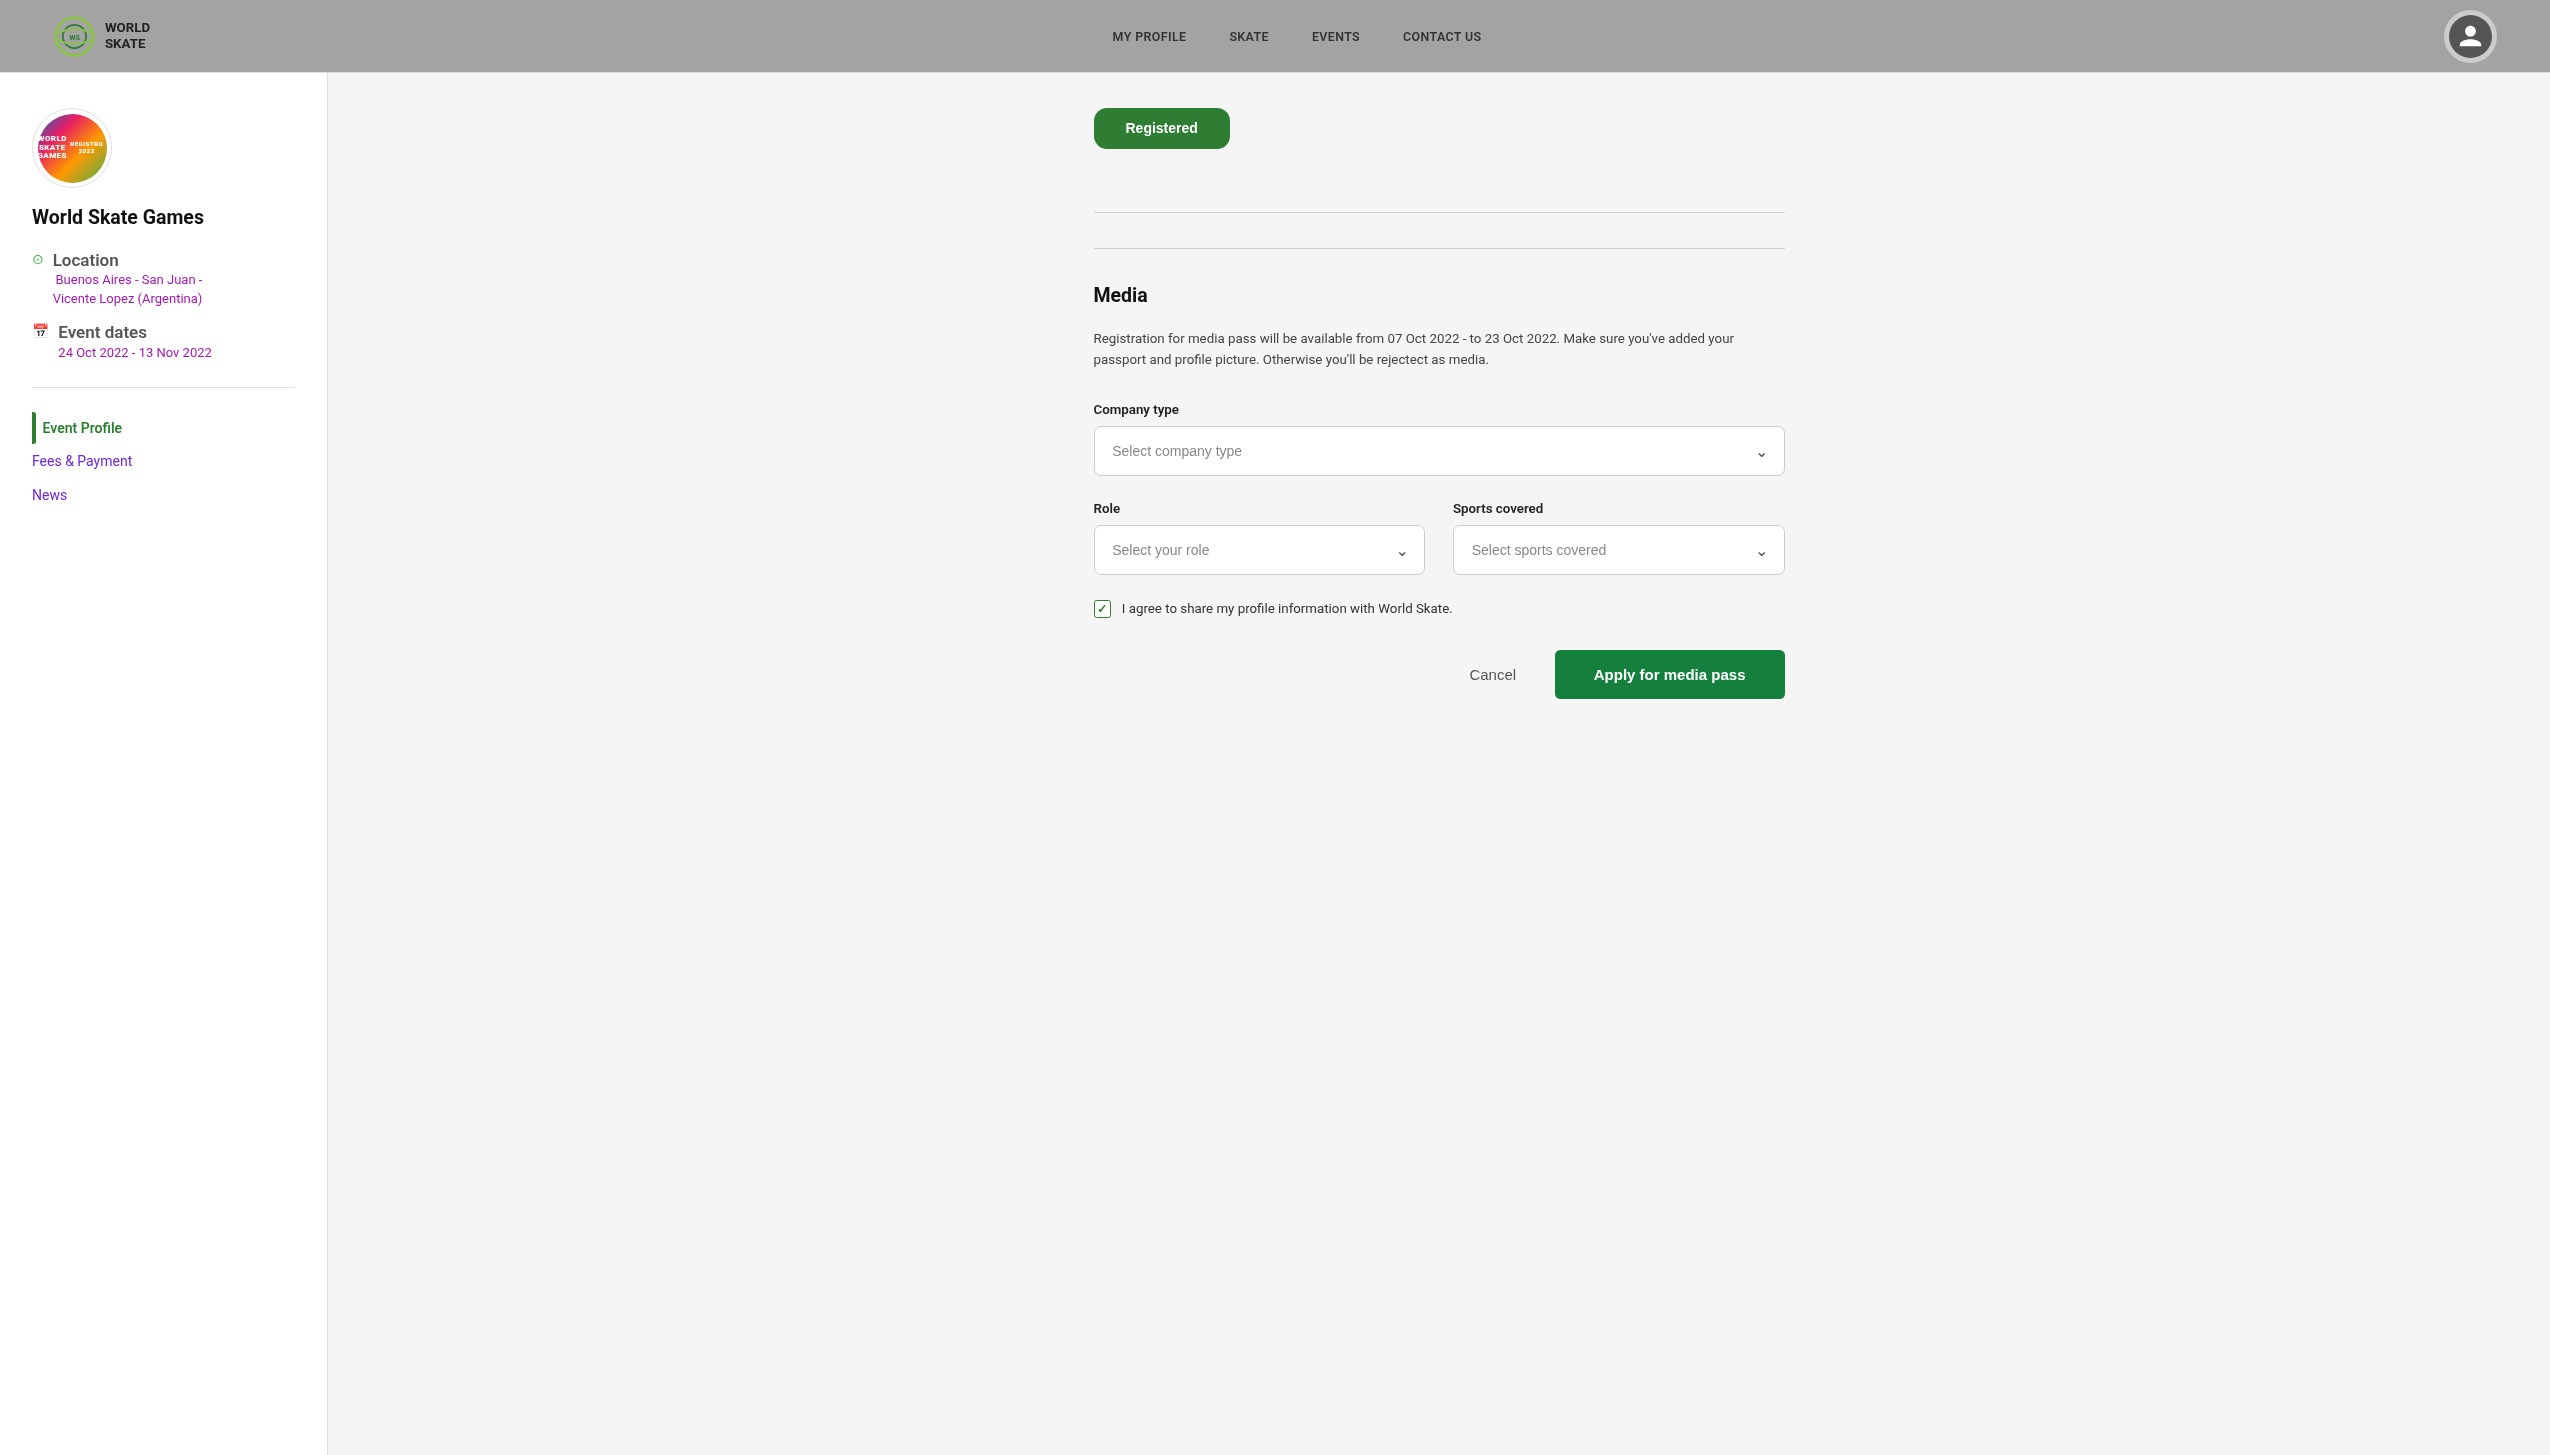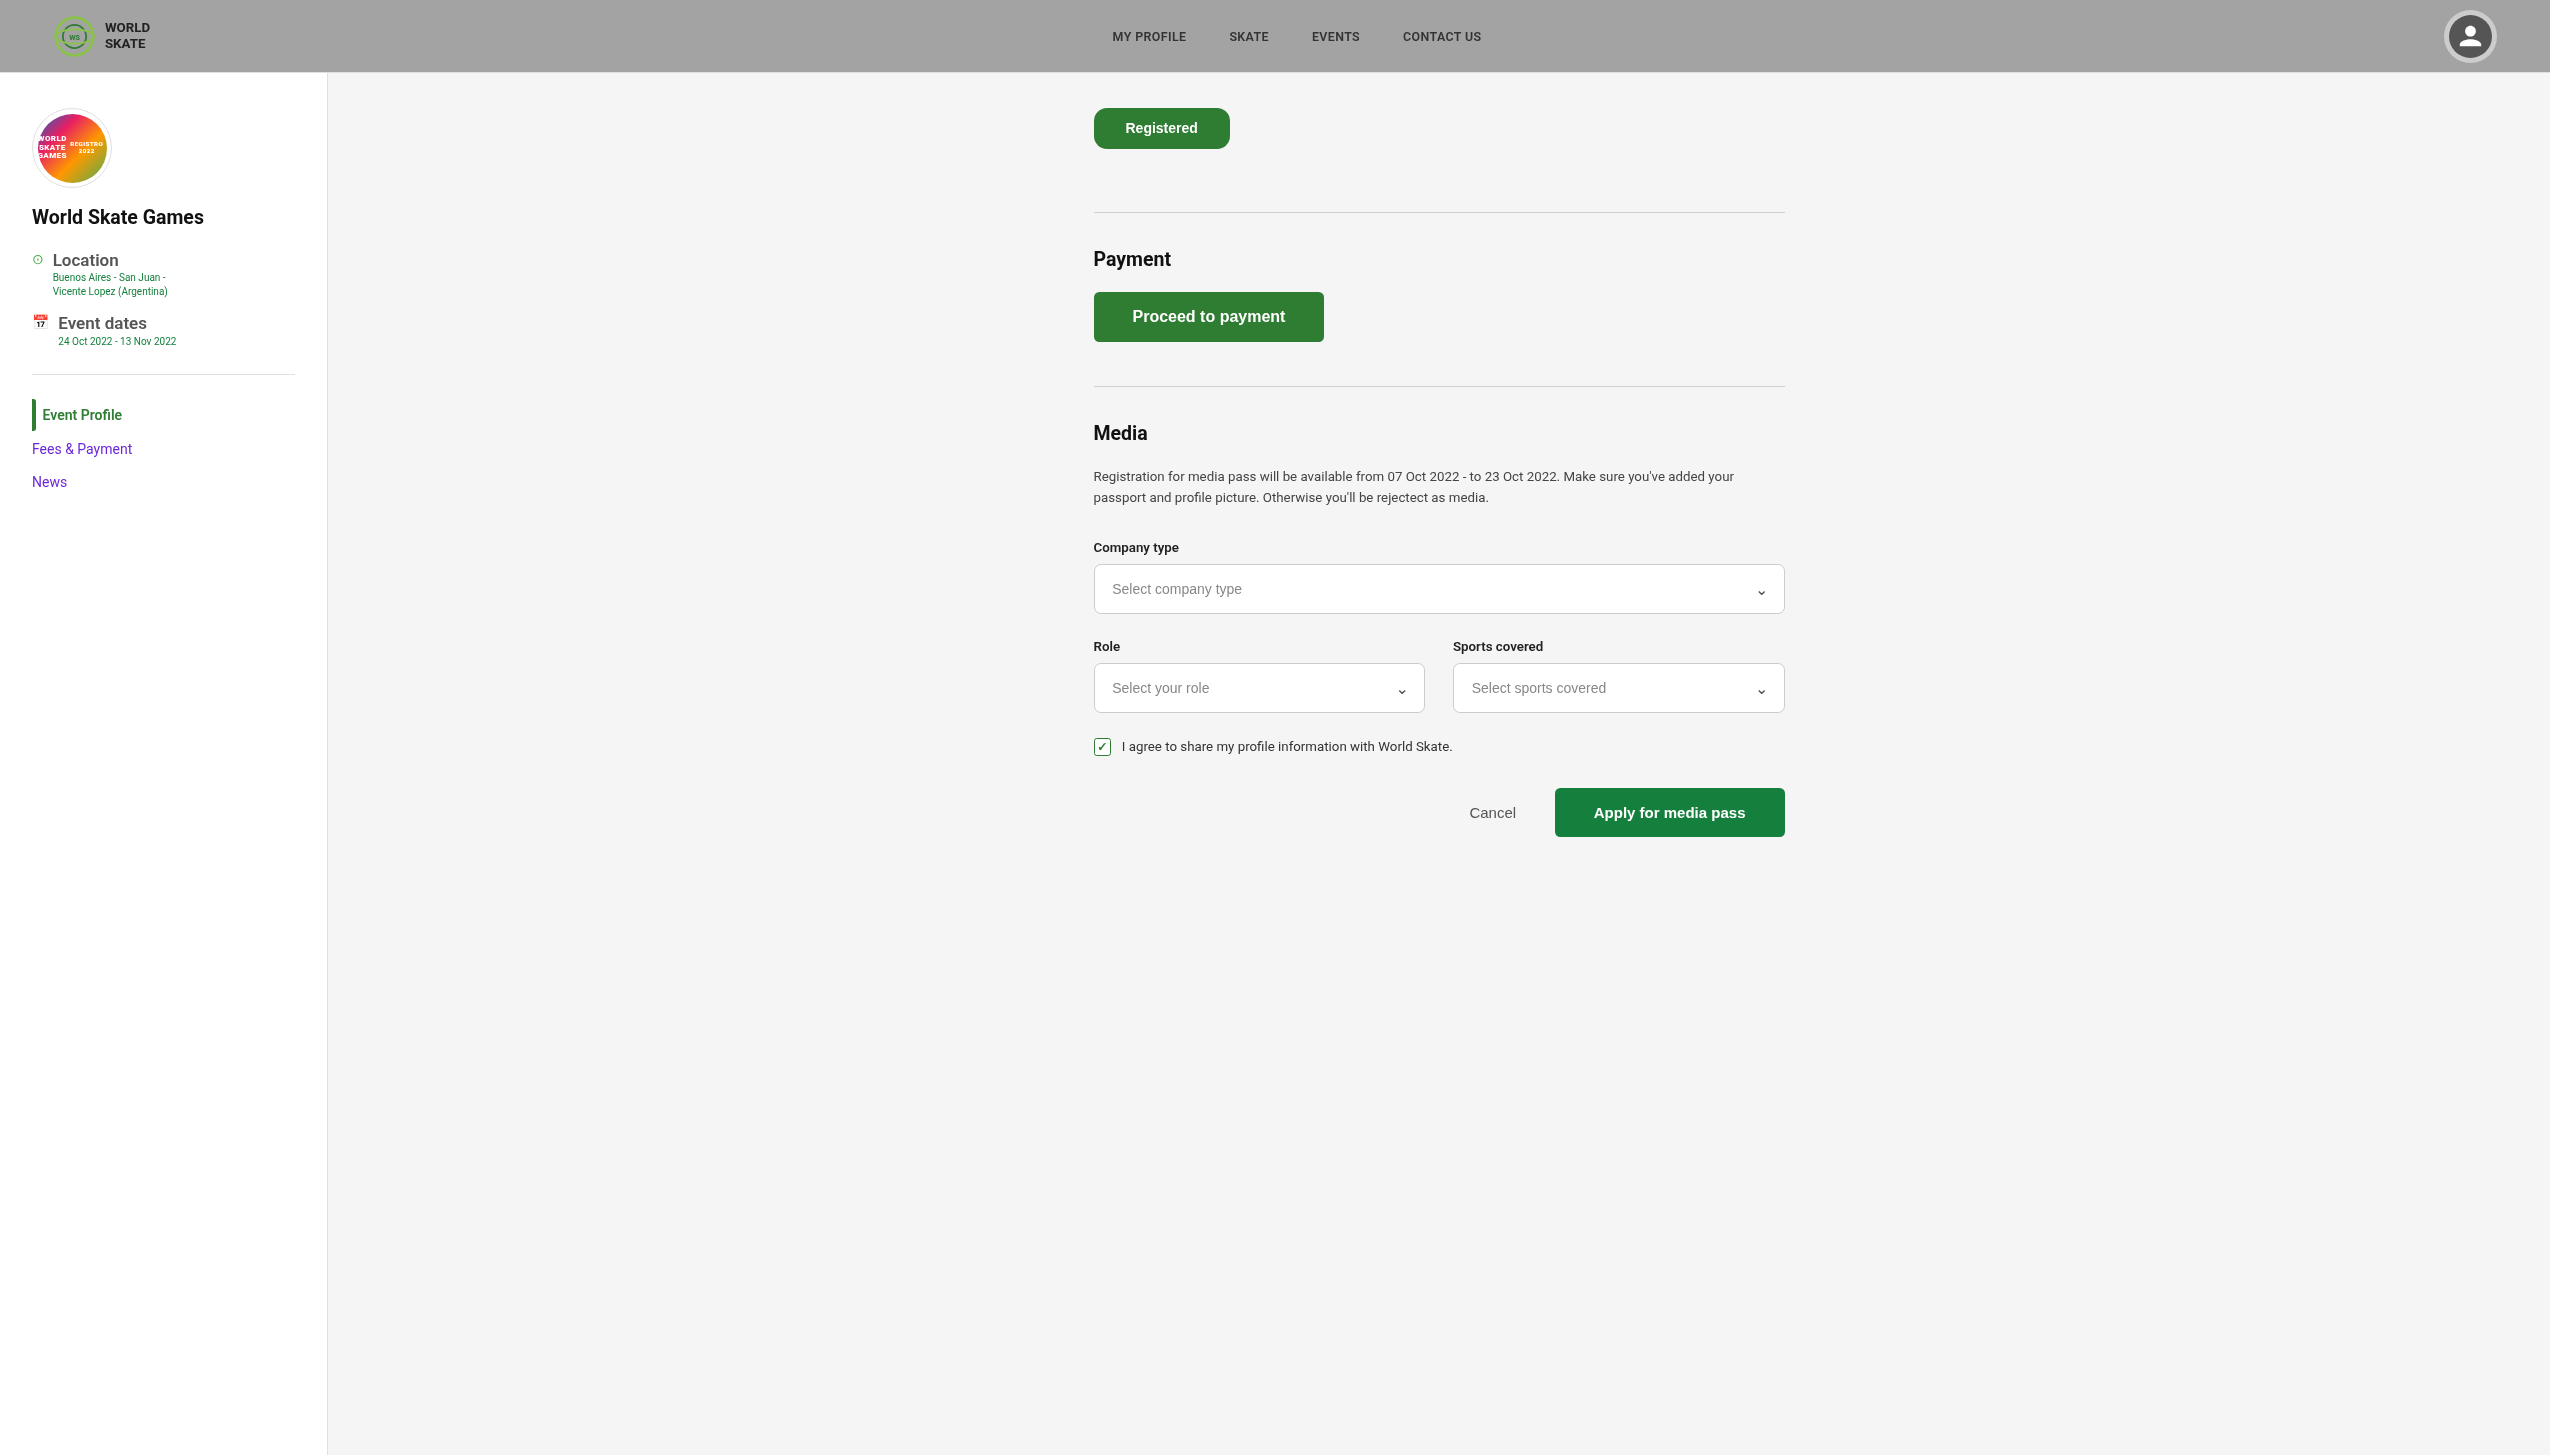--- a/index.html
+++ b/index.html
@@ -110,23 +110,24 @@
       margin-top: 0.9px;
       flex-shrink: 0;
     }
     .sidebar-info-label {
       font-size: 17px;
       font-weight: 600;
       color: #555;
       margin-bottom: 1.8px;
     }
     .sidebar-info-value {
-      font-size: 10px;
-      color: #15803d;
+      font-size: 13px;
+      color: #a21caf;
       line-height: 1.4;
+      text-align: right;
     }
     .sidebar-divider {
       height: 0.9px;
       background: #e0e0e0;
       margin: 25px 0;
     }
     .sidebar-nav { display: flex; flex-direction: column; gap: 3.5px; }
     .sidebar-nav-item {
       font-size: 14px;
       padding: 7px 0;
@@ -428,24 +429,20 @@
 
   <main class="main">
     <div class="main-inner">
 
       <div style="margin-bottom: 28px;">
         <button class="top-green-btn">Registered</button>
       </div>
 
       <div class="section-divider"></div>
 
-      <div>
-        <div class="section-title">Payment</div>
-        <button class="proceed-btn">Proceed to payment</button>
-      </div>
 
       <div class="section-divider"></div>
 
       <div>
         <div class="section-title">Media</div>
         <p class="media-description">Registration for media pass will be available from 07 Oct 2022 - to 23 Oct 2022. Make sure you've added your passport and profile picture. Otherwise you'll be rejectect as media.</p>
 
         <div class="form-row">
           <div class="form-group">
             <label class="form-label">Company type</label>

